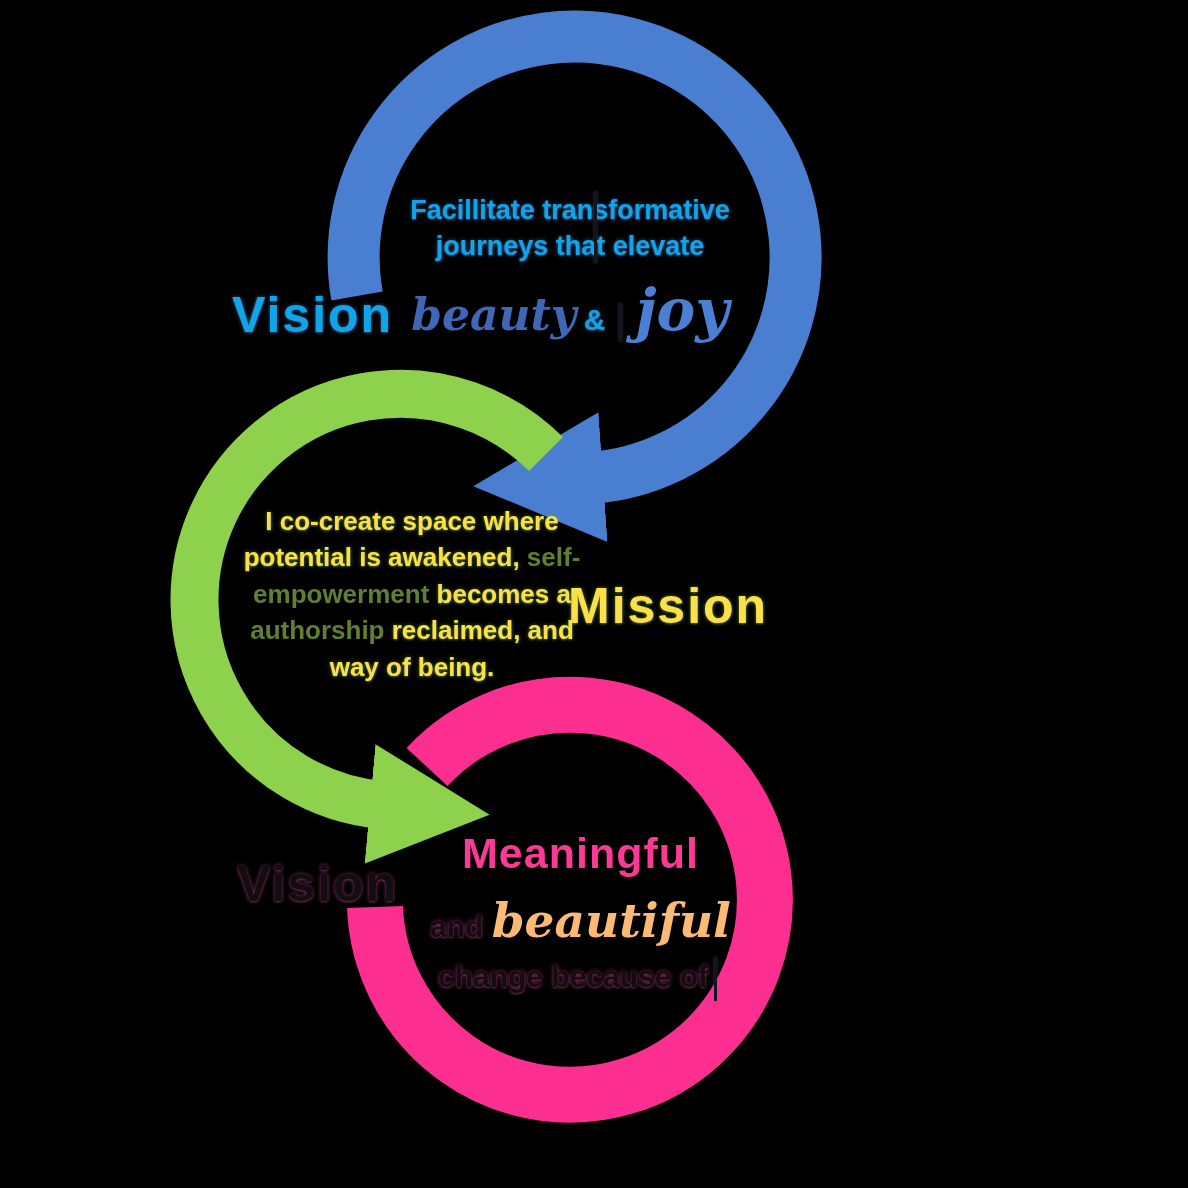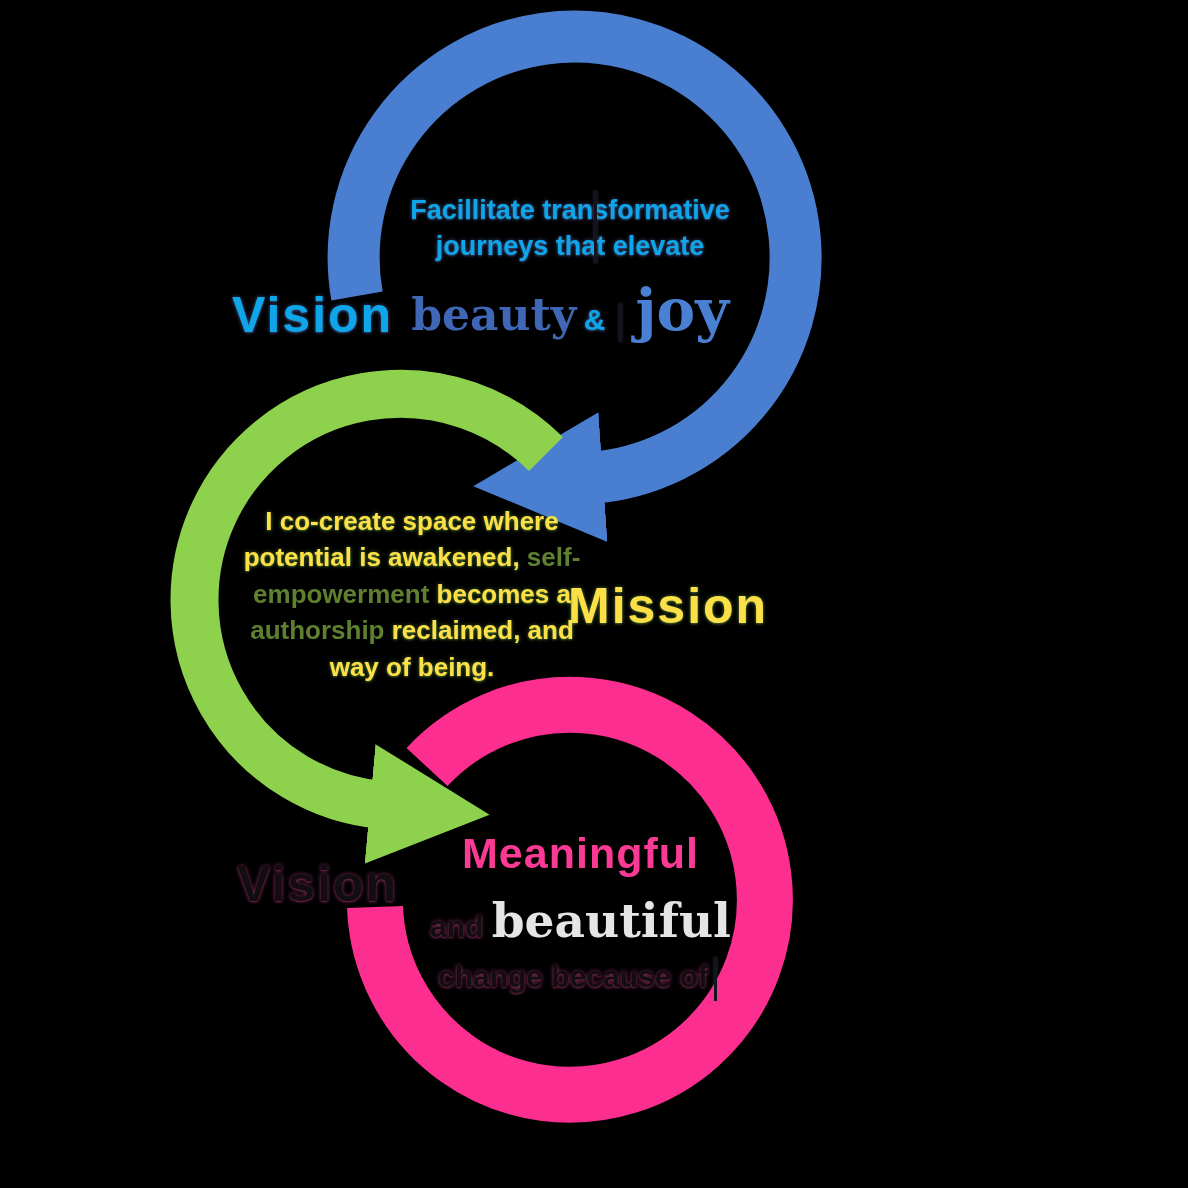--- a/index.html
+++ b/index.html
@@ -6,32 +6,32 @@
   .canvas{position:relative;width:1188px;height:1188px;background:#000;font-family:"Liberation Sans",sans-serif;}
   svg.rings{position:absolute;left:0;top:0;z-index:1;}
   .txt{position:absolute;z-index:2;text-align:center;}
   
   .halo-blue{color:#0ea5e9;text-shadow:0 0 4px rgba(100,135,215,.55),0 1px 2px rgba(100,135,215,.35);}
   .halo-green{color:#fde047;text-shadow:0 0 4px rgba(125,185,80,.55),0 1px 2px rgba(125,185,80,.35);text-align:center;}
   .halo-pink{color:#120d10;text-shadow:0 0 4px rgba(240,80,165,.5),0 1px 2px rgba(240,80,165,.32);}
   .label{position:absolute;z-index:2;font-size:50px;font-weight:800;letter-spacing:2px;}
   .vision-text{left:385px;top:192px;width:370px;font-size:27px;line-height:1.35;font-weight:600;}
   .vision-line3{margin-top:6px;white-space:nowrap;}
-  .script{font-family:"DejaVu Serif",serif;font-weight:bold;}
+  .script{font-family:"DejaVu Serif",serif;font-style:italic;font-weight:bold;}
   .beauty{font-size:44px;color:#3f67b5;text-shadow:none;}
   .joy{font-size:58px;color:#4a80d4;text-shadow:none;}
   .amp{font-size:30px;}
   .vision-label{left:232px;top:286px;}
   .mission-text{left:222px;top:503px;width:380px;font-size:26px;line-height:1.4;font-weight:600;}
   .mission-label{left:568px;top:577px;}
   .hl-green{color:#5e8030;font-weight:800;text-shadow:none;}
   .legacy-text{left:398px;top:826px;width:365px;line-height:1.3;}
   .legacy-line1{font-size:43px;font-weight:800;color:#fb3a95;letter-spacing:1px;}
   .legacy-line2{margin-top:8px;font-size:30px;font-weight:600;white-space:nowrap;}
-  .beautiful{font-size:47px;color:#e5e5e5;text-shadow:none;margin-top:20px;}
+  .beautiful{font-size:47px;color:#fdba74;text-shadow:none;margin-top:20px;}
   .legacy-line3,.legacy-line4{font-size:30px;font-weight:600;margin-top:6px;}
   .legacy-label{left:237px;top:855px;}
   
   .artifact{position:absolute;z-index:3;width:3px;background:#14141d;box-shadow:0 0 3px rgba(110,130,200,.45);}
   .artifact.a1{left:594px;top:191px;height:72px;}
   .bar-inline{display:inline-block;width:3px;height:1.45em;background:#14141d;vertical-align:middle;margin:0 6px;box-shadow:0 0 3px rgba(140,120,200,.4);}
 </style>
 </head>
 <body>
 

